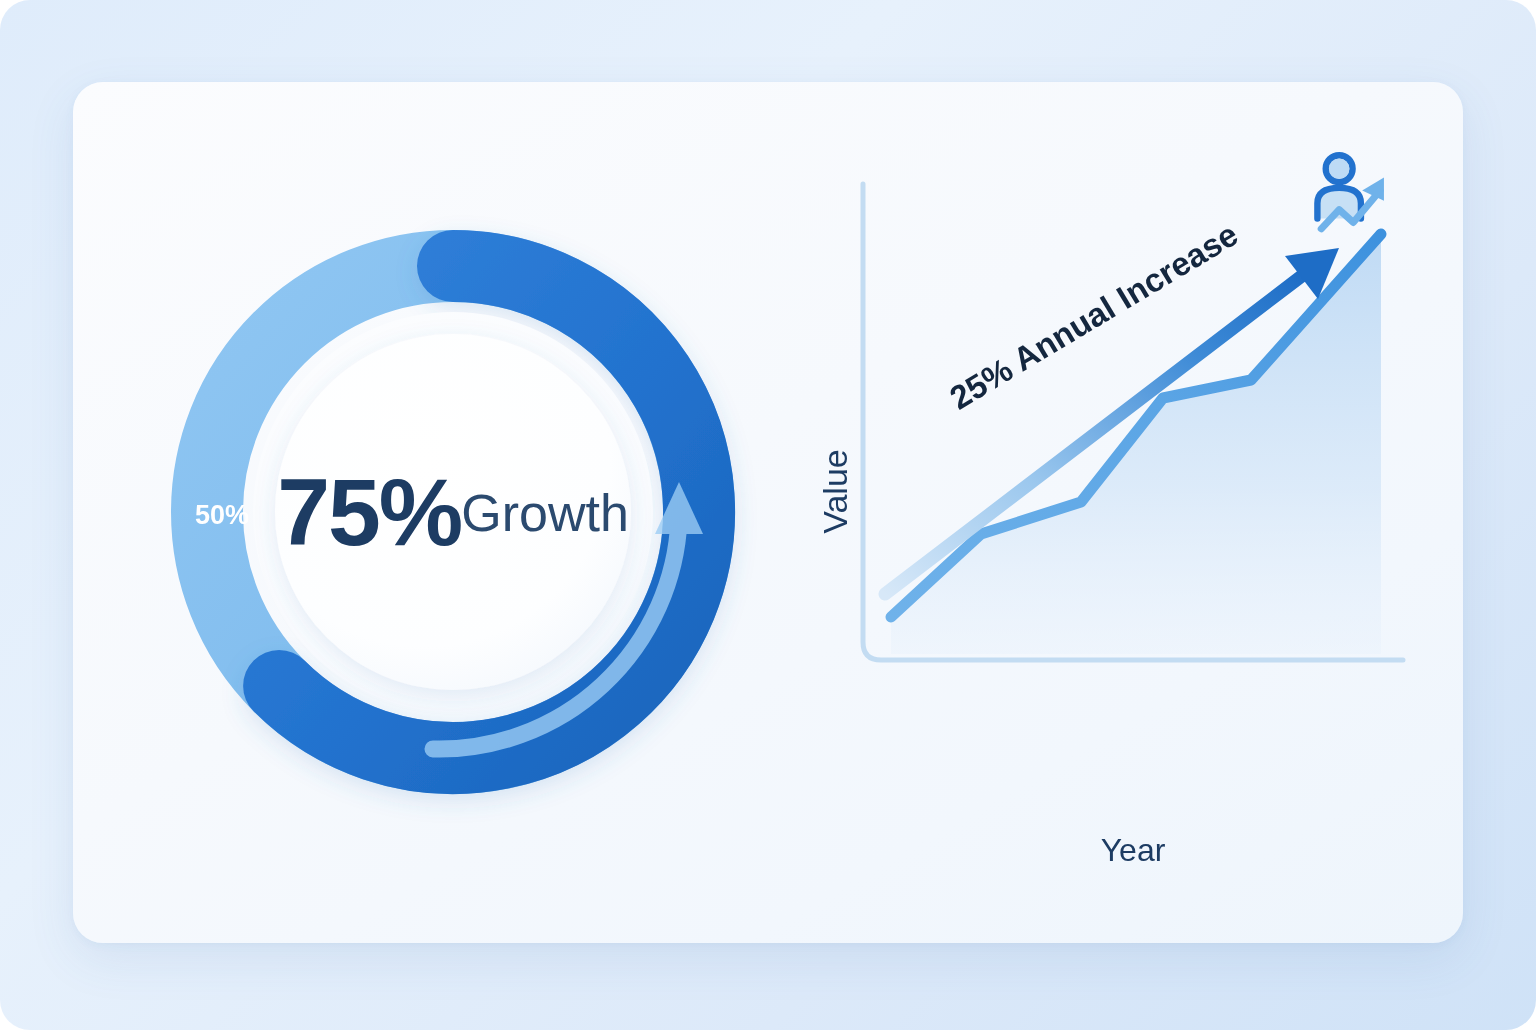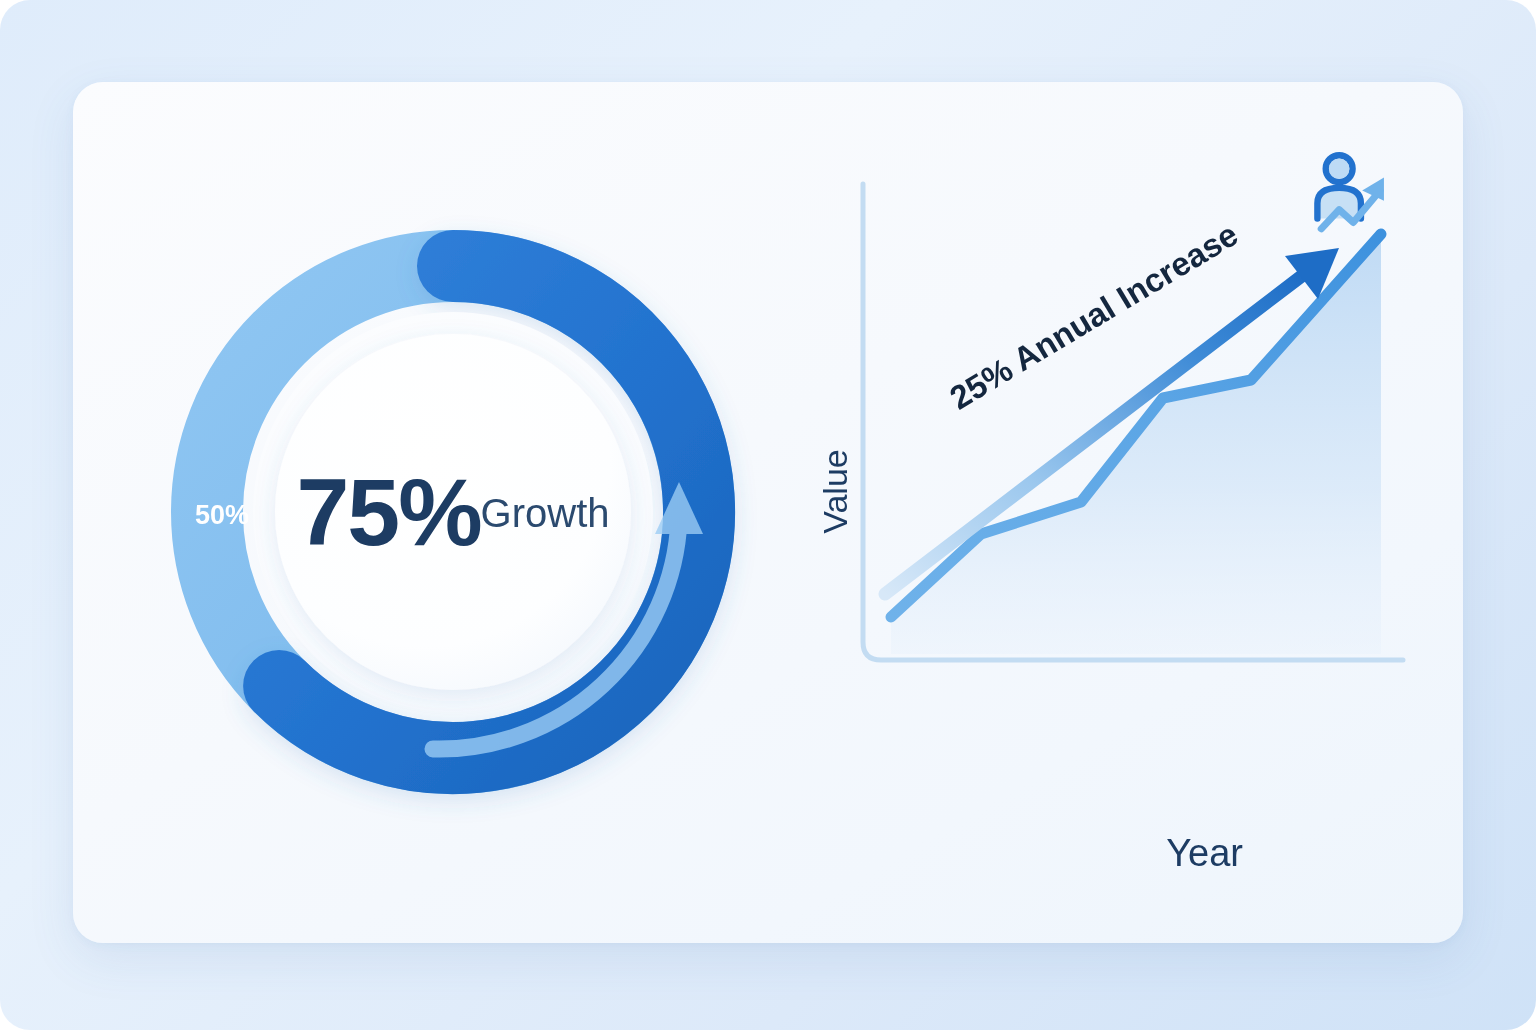--- a/index.html
+++ b/index.html
@@ -56,21 +56,21 @@
   }
   #pct-value {
     font-size: 95px;
     font-weight: bold;
     color: #1d3c63;
     line-height: 1;
     letter-spacing: -2px;
   }
   #pct-label {
     margin-top: 2px;
-    font-size: 40px;
+    font-size: 52px;
     color: #2b4a6f;
     line-height: 1;
   }
 
   
   #chart-panel {
     position: absolute;
     left: 700px;
     top: 60px;
     width: 690px;
@@ -86,22 +86,22 @@
     text-align: center;
     font-size: 34px;
     color: #1d3c63;
     transform: rotate(-90deg);
   }
   #x-axis-label {
     position: absolute;
     left: 250px;
     top: 690px;
     width: 220px;
-    text-align: right;
-    font-size: 38px;
+    text-align: center;
+    font-size: 32px;
     color: #1d3c63;
   }
   #trend-annotation {
     position: absolute;
     left: 180px;
     top: 240px;
     font-size: 33px;
     font-weight: bold;
     color: #14273f;
     transform: rotate(-31deg);

